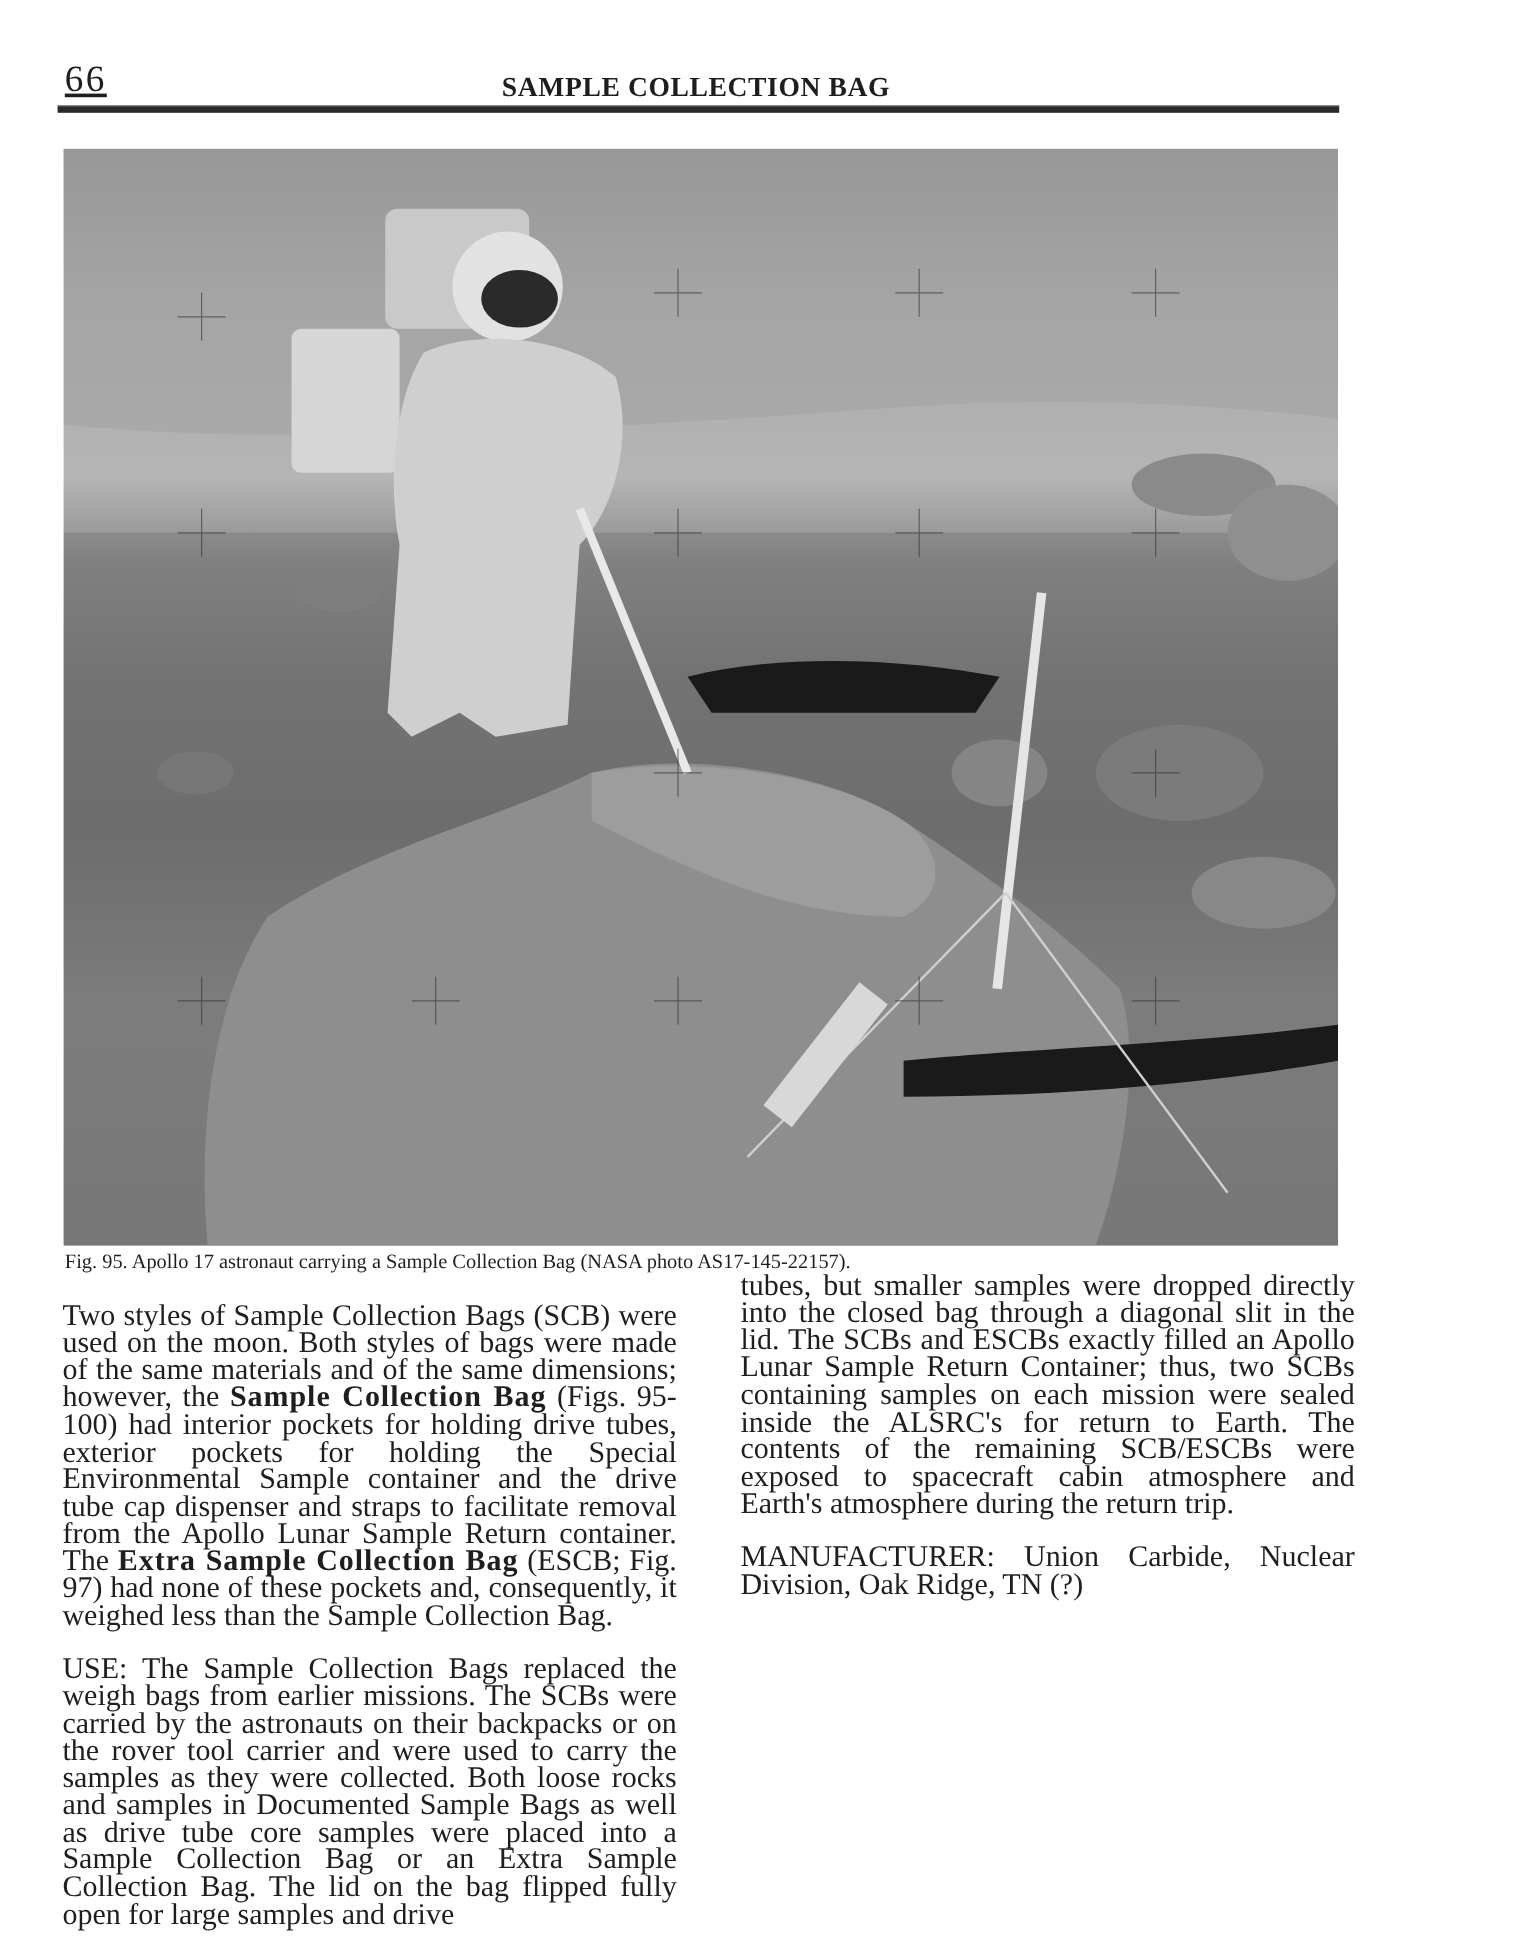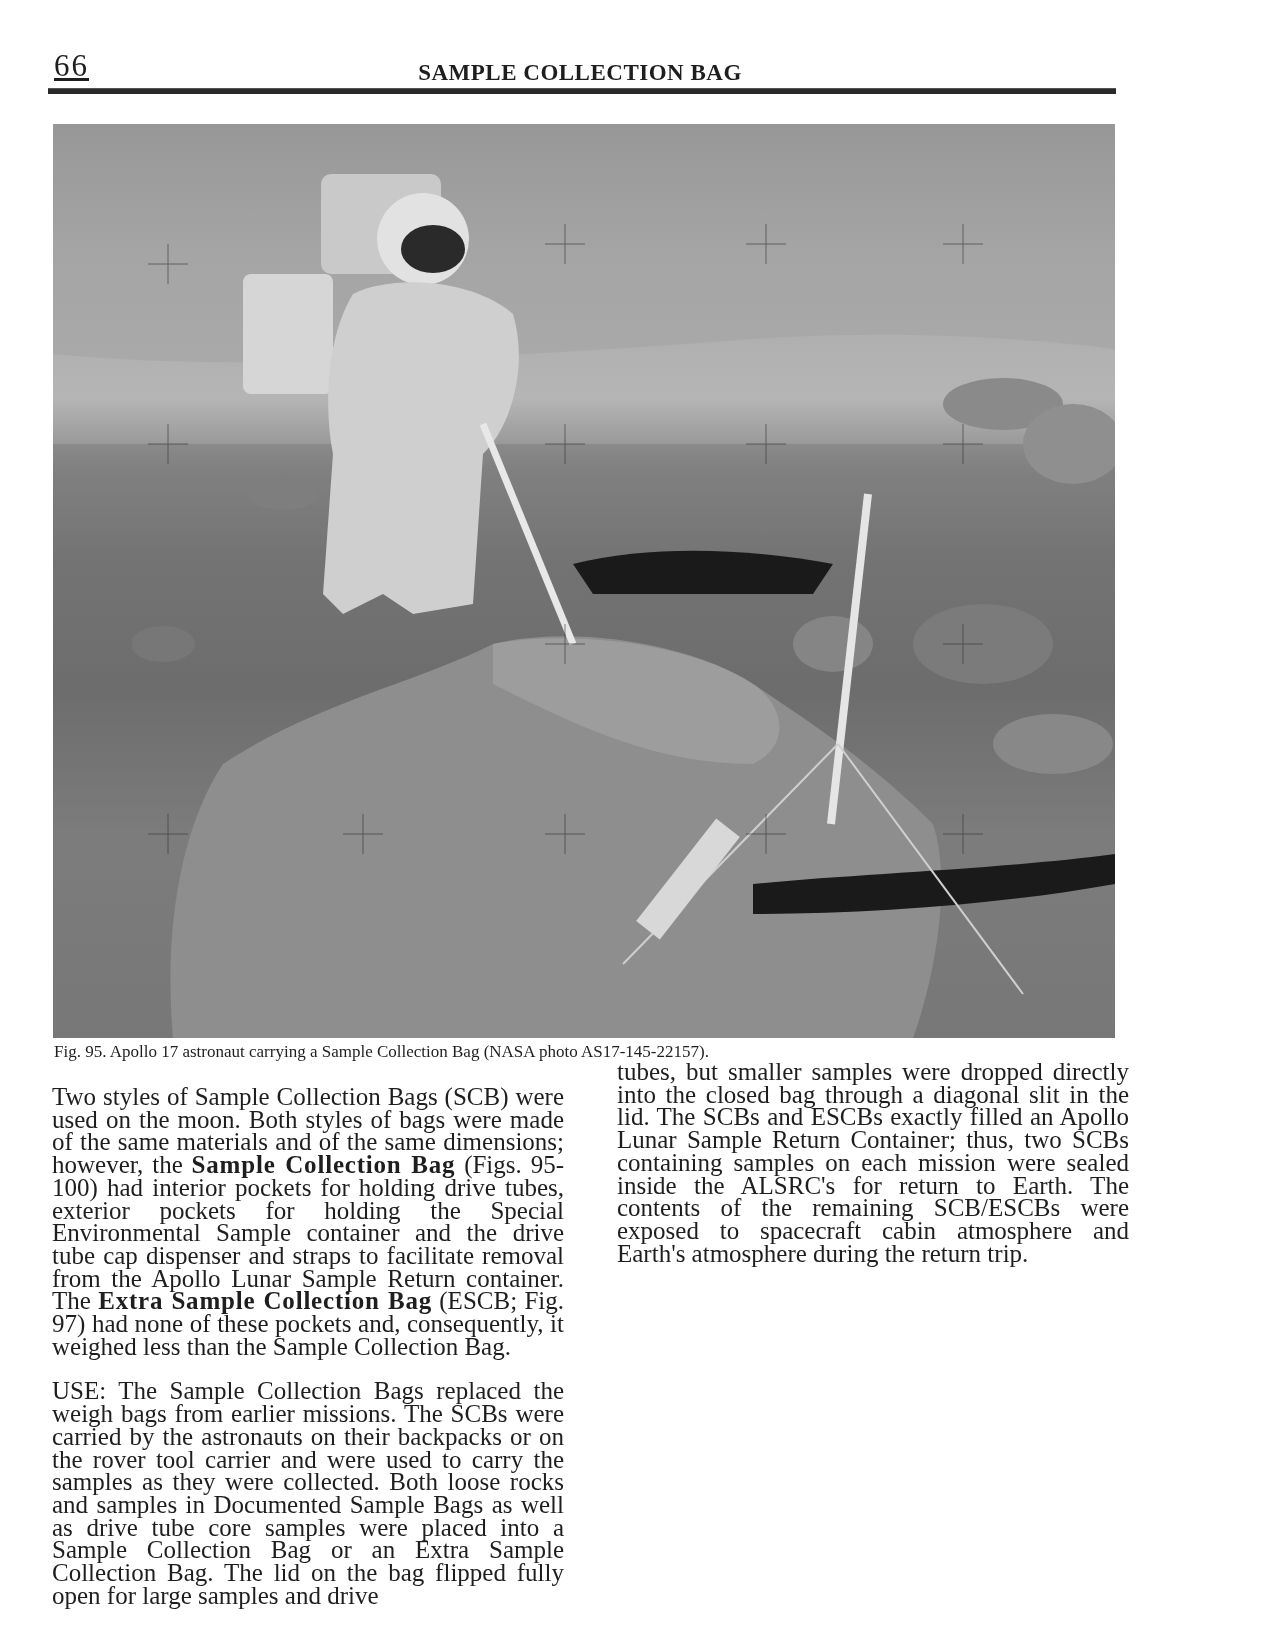--- a/index.html
+++ b/index.html
@@ -81,13 +81,14 @@
 
 <div class="caption">Fig. 95. Apollo 17 astronaut carrying a Sample Collection Bag (NASA photo AS17-145-22157).</div>
 
 <div class="col col-left">
   <p><span>Two styles of Sample Collection Bags (SCB) were used on the moon. Both styles of bags were made of the same materials and of the same dimensions; however, the </span><span class="b">Sample Collection Bag</span><span> (Figs. 95-100) had interior pockets for holding drive tubes, exterior pockets for holding the Special Environmental Sample container and the drive tube cap dispenser and straps to facilitate removal from the Apollo Lunar Sample Return container. The </span><span class="b">Extra Sample Collection Bag</span><span> (ESCB; Fig. 97) had none of these pockets and, consequently, it weighed less than the Sample Collection Bag.</span></p>
   <p>USE: The Sample Collection Bags replaced the weigh bags from earlier missions. The SCBs were carried by the astronauts on their backpacks or on the rover tool carrier and were used to carry the samples as they were collected. Both loose rocks and samples in Documented Sample Bags as well as drive tube core samples were placed into a Sample Collection Bag or an Extra Sample Collection Bag. The lid on the bag flipped fully open for large samples and drive</p>
 </div>
 
 <div class="col col-right">
   <p>tubes, but smaller samples were dropped directly into the closed bag through a diagonal slit in the lid. The SCBs and ESCBs exactly filled an Apollo Lunar Sample Return Container; thus, two SCBs containing samples on each mission were sealed inside the ALSRC's for return to Earth. The contents of the remaining SCB/ESCBs were exposed to spacecraft cabin atmosphere and Earth's atmosphere during the return trip.</p>
+  <p>MANUFACTURER: Union Carbide, Nuclear Division, Oak Ridge, TN (?)</p>
 </div>
 
 </body></html>

